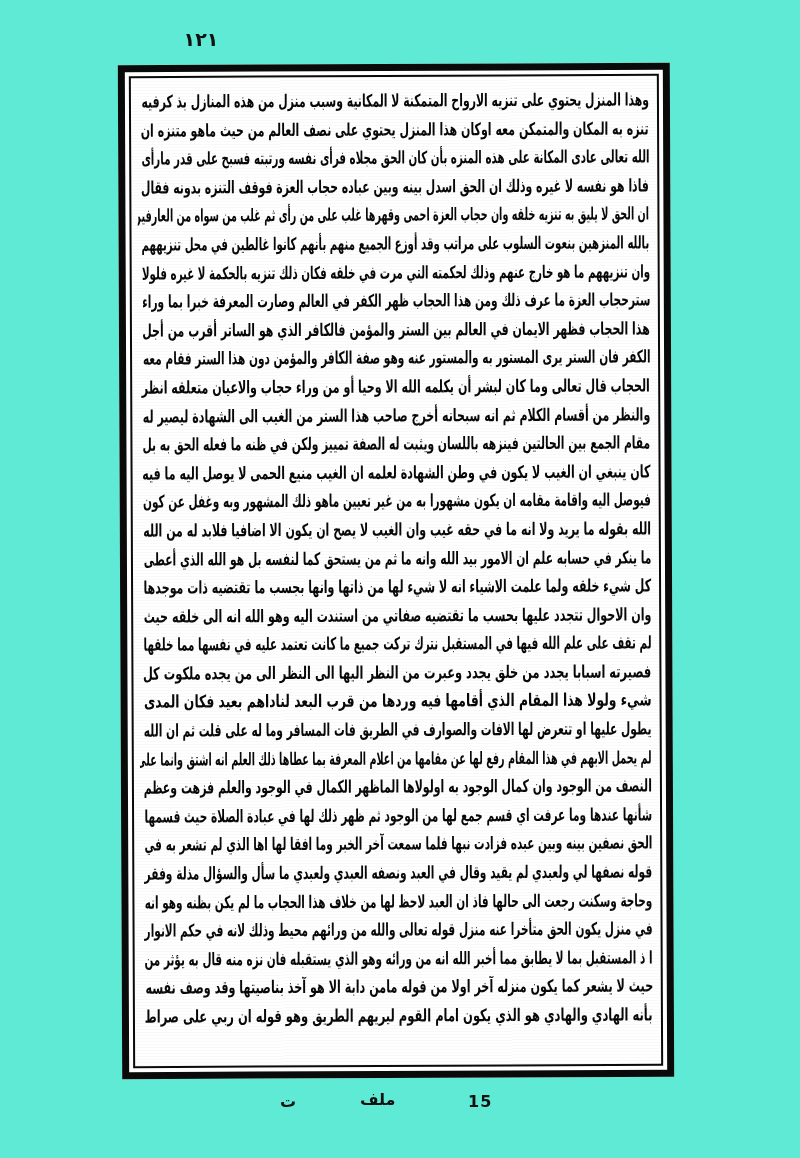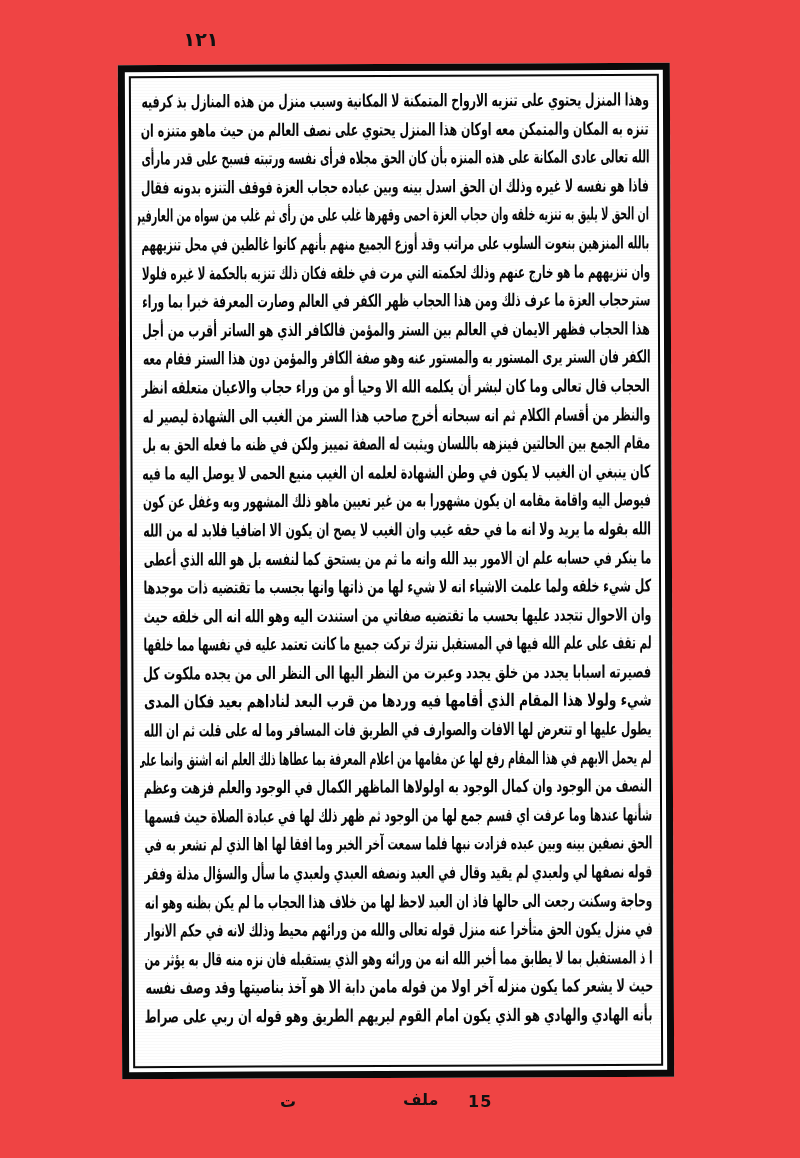--- a/index.html
+++ b/index.html
@@ -11,21 +11,21 @@
     width: 800px;
     height: 1158px;
     position: relative;
     font-family: "DejaVu Sans", sans-serif;
     overflow: hidden;
   }
 
   #page {
     position: absolute;
     inset: 0;
-    background: #ef4444;
+    background: #5eead4;
   }
 
   
   #folio {
     position: absolute;
     top: 28px;
     left: 156px;
     width: 90px;
     text-align: center;
     font-family: "DejaVu Sans", sans-serif;
@@ -114,21 +114,21 @@
   }
   .footmark {
     position: absolute;
     font-family: "DejaVu Sans", sans-serif;
     font-size: 16px;
     font-weight: 700;
     color: #111;
     direction: rtl;
   }
   #foot-sig    { left: 160px; top: 2px; }
-  #foot-catch  { left: 240px; top: 0px; margin-left: 43px; }
+  #foot-catch  { left: 240px; top: 0px; }
   #foot-quire  { left: 348px; top: 2px; letter-spacing: 1px; }
 </style>
 </head>
 <body>
 
 <div id="page">
 
   <div id="folio">١٢١</div>
 
   <div id="frame-outer">

